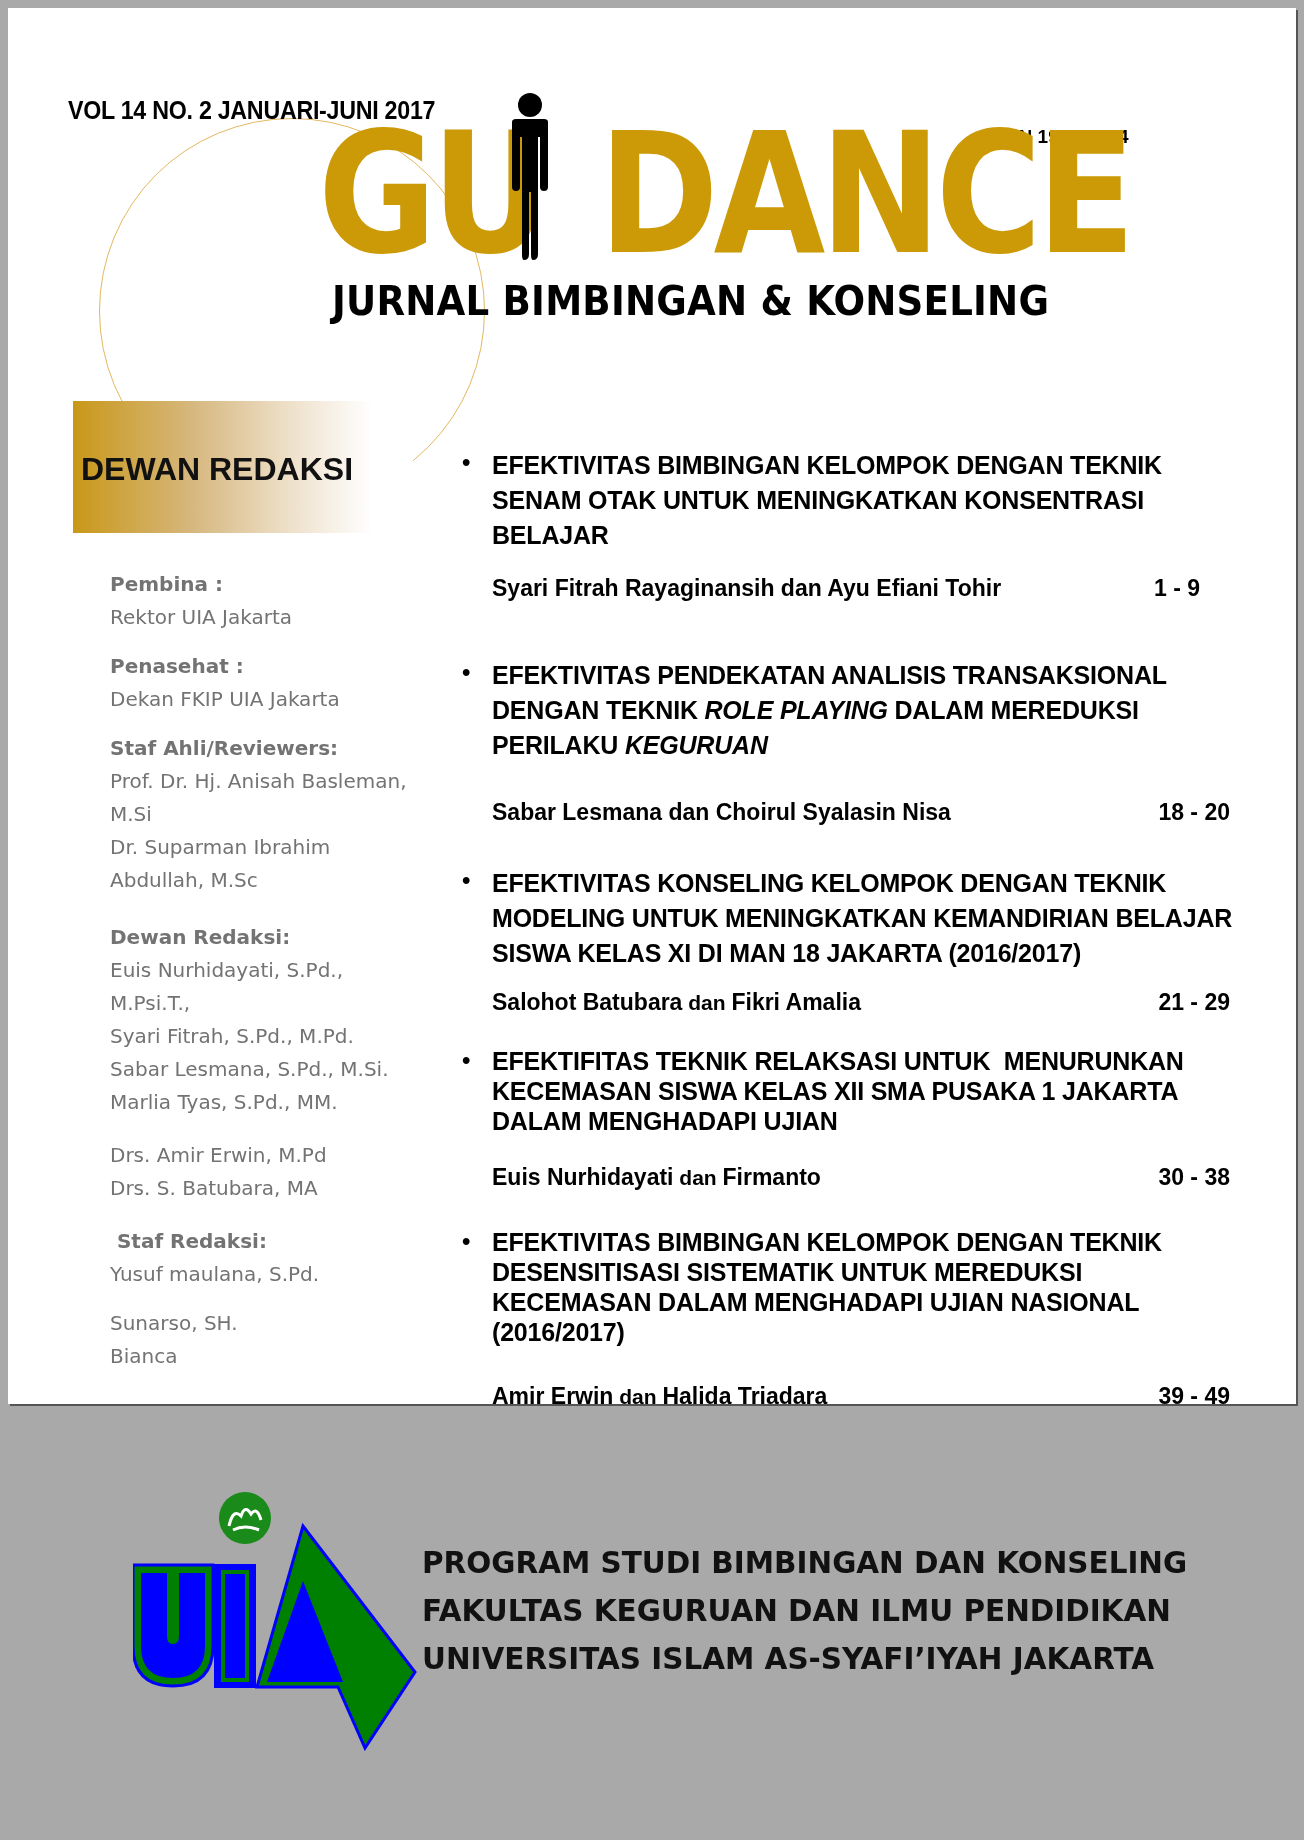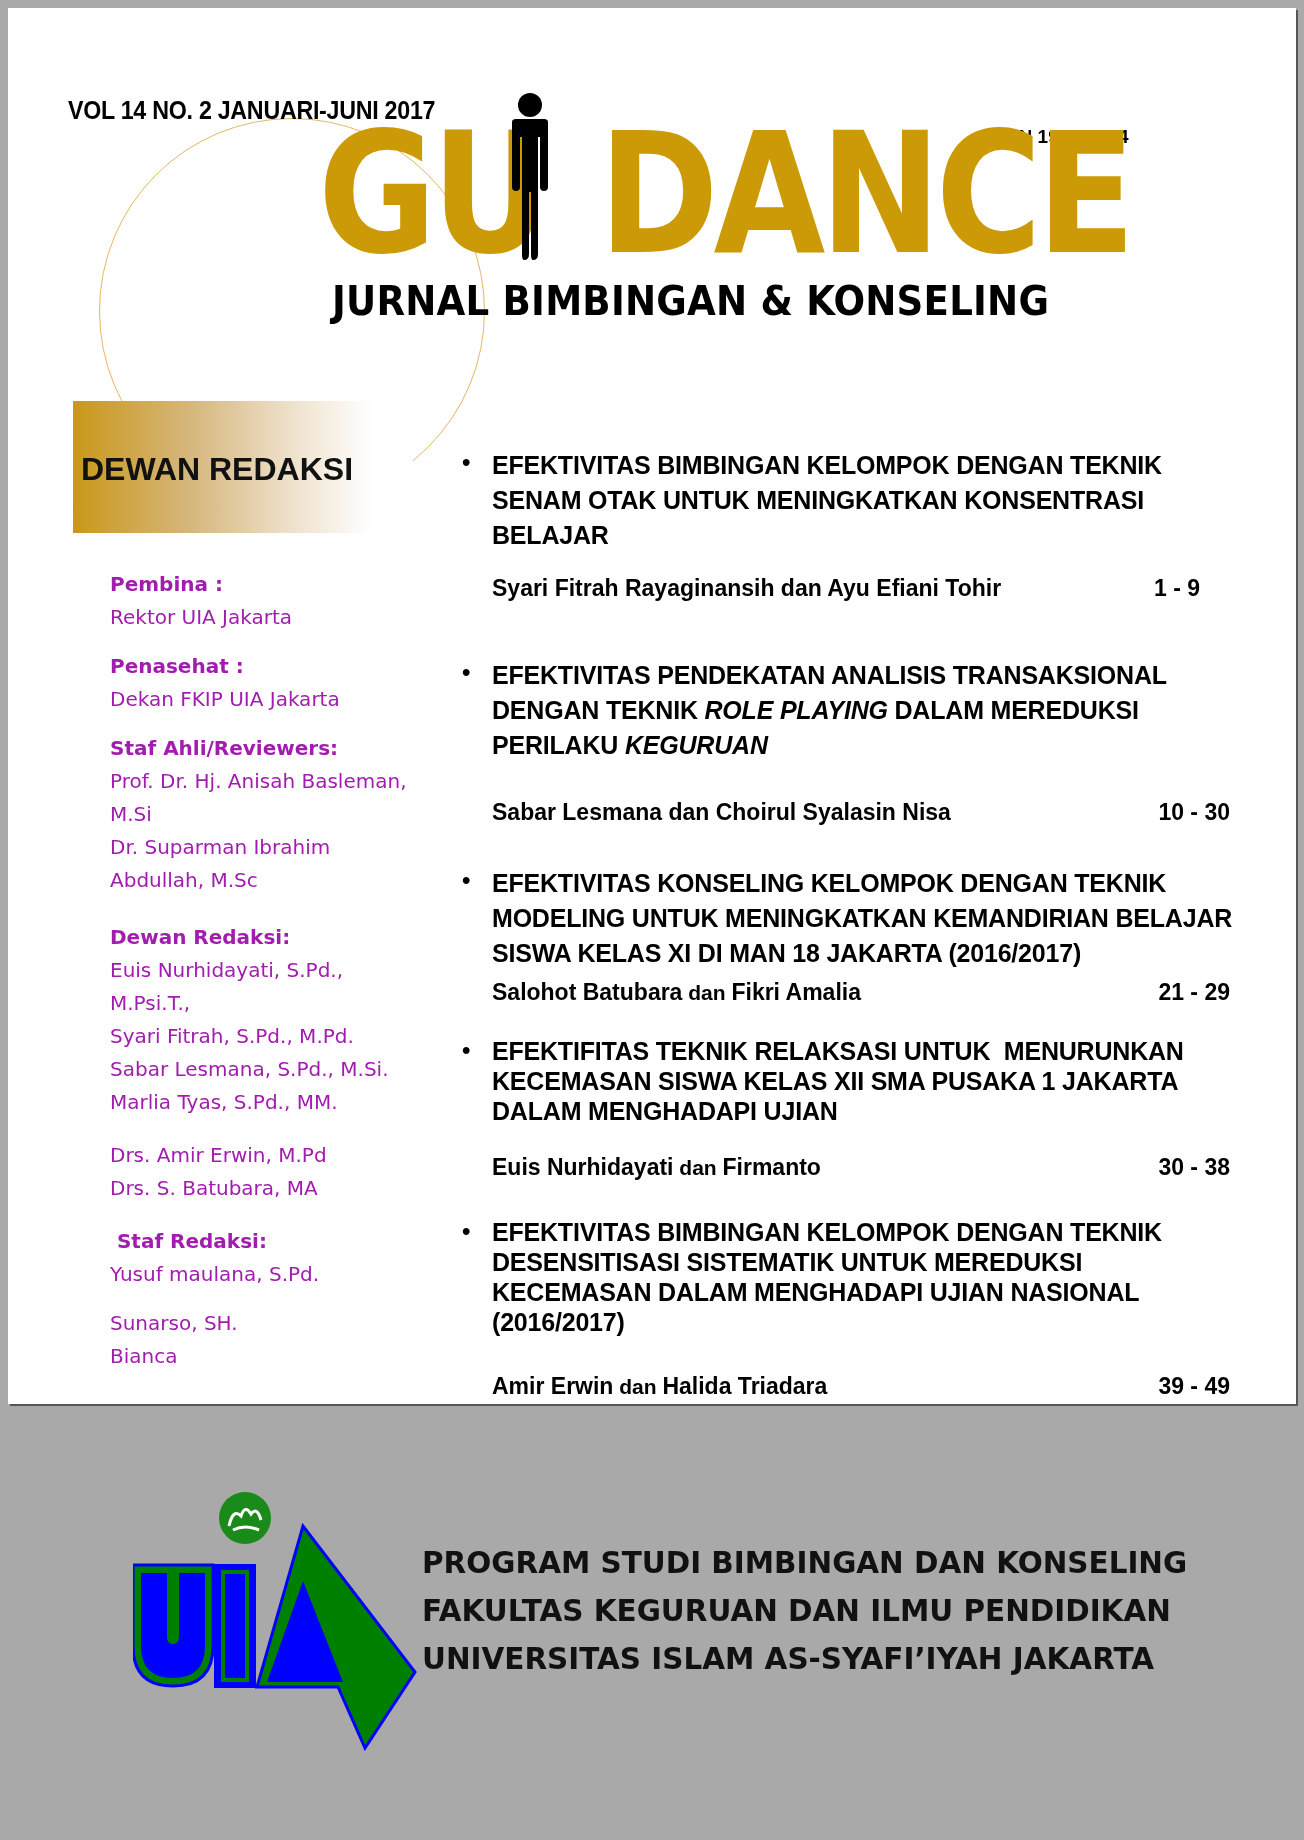--- a/index.html
+++ b/index.html
@@ -10,21 +10,21 @@
   .vol { left:60px; top:88px; font-family:"Liberation Sans", sans-serif; font-weight:bold; font-size:25px; color:#000; white-space:nowrap; letter-spacing:-0.3px; transform:scaleX(0.93); transform-origin:left top; }
   .issn { left:980px; top:118px; font-family:"Liberation Sans", sans-serif; font-weight:bold; font-size:19px; color:#000; white-space:nowrap; }
   .circle { left:91px; top:110px; width:384px; height:384px; border:1px solid #e3b860; border-radius:50%; }
   .guidance { left:310px; top:106px; height:160px; white-space:nowrap; font-family:"DejaVu Sans", sans-serif; font-weight:bold; font-size:168px; line-height:160px; color:#cc9a06; letter-spacing:-6px; transform:scaleX(0.86); transform-origin:left top; }
   .guidance span { display:inline-block; }
   .gspace { width:64px; }
   .person { left:492px; top:84px; width:60px; height:170px; }
   .jurnal { left:324px; top:270px; font-family:"DejaVu Sans", sans-serif; font-weight:bold; font-size:40px; color:#000; white-space:nowrap; letter-spacing:0.2px; transform:scaleX(0.93); transform-origin:left top; }
   .dewan-box { left:65px; top:393px; width:340px; height:132px; background:linear-gradient(to right, #c99818 0%, #d6b77e 35%, #efe2cd 65%, #ffffff 88%); }
   .dewan-title { left:73px; top:443px; font-family:"Liberation Sans", sans-serif; font-weight:bold; font-size:32px; color:#111; white-space:nowrap; }
-  .staff { left:102px; top:560px; width:340px; font-family:"DejaVu Sans", sans-serif; font-size:20px; color:#a21caf; line-height:33px; }
+  .staff { left:102px; top:560px; width:340px; font-family:"DejaVu Sans", sans-serif; font-size:20px; color:#737373; line-height:33px; }
   .staff .lbl { font-weight:bold; }
   .staff .grp { margin-bottom:16px; }
   .articles { left:442px; top:440px; width:790px; font-family:"Liberation Sans", sans-serif; color:#000; }
   .art { position:relative; padding-left:42px; }
   .art .bullet { position:absolute; left:12px; top:0; font-size:24px; font-weight:bold; }
   .art .title { font-weight:bold; font-size:25px; line-height:35px; letter-spacing:-0.2px; }
   .art .title i { font-style:italic; }
   .art .meta { display:flex; justify-content:space-between; font-weight:bold; font-size:23px; margin-top:22px; }
   .art .meta .dan { font-size:21px; }
   .art .pages { padding-right:10px; }
@@ -102,28 +102,28 @@
         <span><span>Syari Fitrah Rayaginansih</span><span style="white-space:pre"> dan </span><span>Ayu Efiani Tohir</span></span>
         <span class="pages" style="padding-right:40px">1 - 9</span>
       </div>
     </div>
 
     <div class="art" style="margin-bottom:40px">
       <span class="bullet">•</span>
       <div class="title"><span style="white-space:pre-wrap">EFEKTIVITAS PENDEKATAN ANALISIS TRANSAKSIONAL DENGAN TEKNIK </span><i>ROLE PLAYING</i><span style="white-space:pre-wrap"> DALAM MEREDUKSI PERILAKU </span><i>KEGURUAN</i></div>
       <div class="meta" style="margin-top:36px">
         <span><span>Sabar Lesmana</span><span style="white-space:pre"> dan </span><span>Choirul Syalasin Nisa</span></span>
-        <span class="pages">10 - 30</span>
+        <span class="pages">18 - 20</span>
       </div>
     </div>
 
     <div class="art" style="margin-bottom:30px">
       <span class="bullet">•</span>
       <div class="title">EFEKTIVITAS KONSELING KELOMPOK DENGAN TEKNIK MODELING UNTUK MENINGKATKAN KEMANDIRIAN BELAJAR SISWA KELAS XI DI MAN 18 JAKARTA (2016/2017)</div>
-      <div class="meta" style="margin-top:8px">
+      <div class="meta" style="margin-top:18px">
         <span><span>Salohot Batubara</span><span class="dan" style="white-space:pre"> dan </span><span>Fikri Amalia</span></span>
         <span class="pages">21 - 29</span>
       </div>
     </div>
 
     <div class="art" style="margin-bottom:36px">
       <span class="bullet">•</span>
       <div class="title" style="line-height:30px; white-space:pre-wrap">EFEKTIFITAS TEKNIK RELAKSASI UNTUK  MENURUNKAN KECEMASAN SISWA KELAS XII SMA PUSAKA 1 JAKARTA DALAM MENGHADAPI UJIAN</div>
       <div class="meta" style="margin-top:28px">
         <span><span>Euis Nurhidayati</span><span class="dan" style="white-space:pre"> dan </span><span>Firmanto</span></span>

